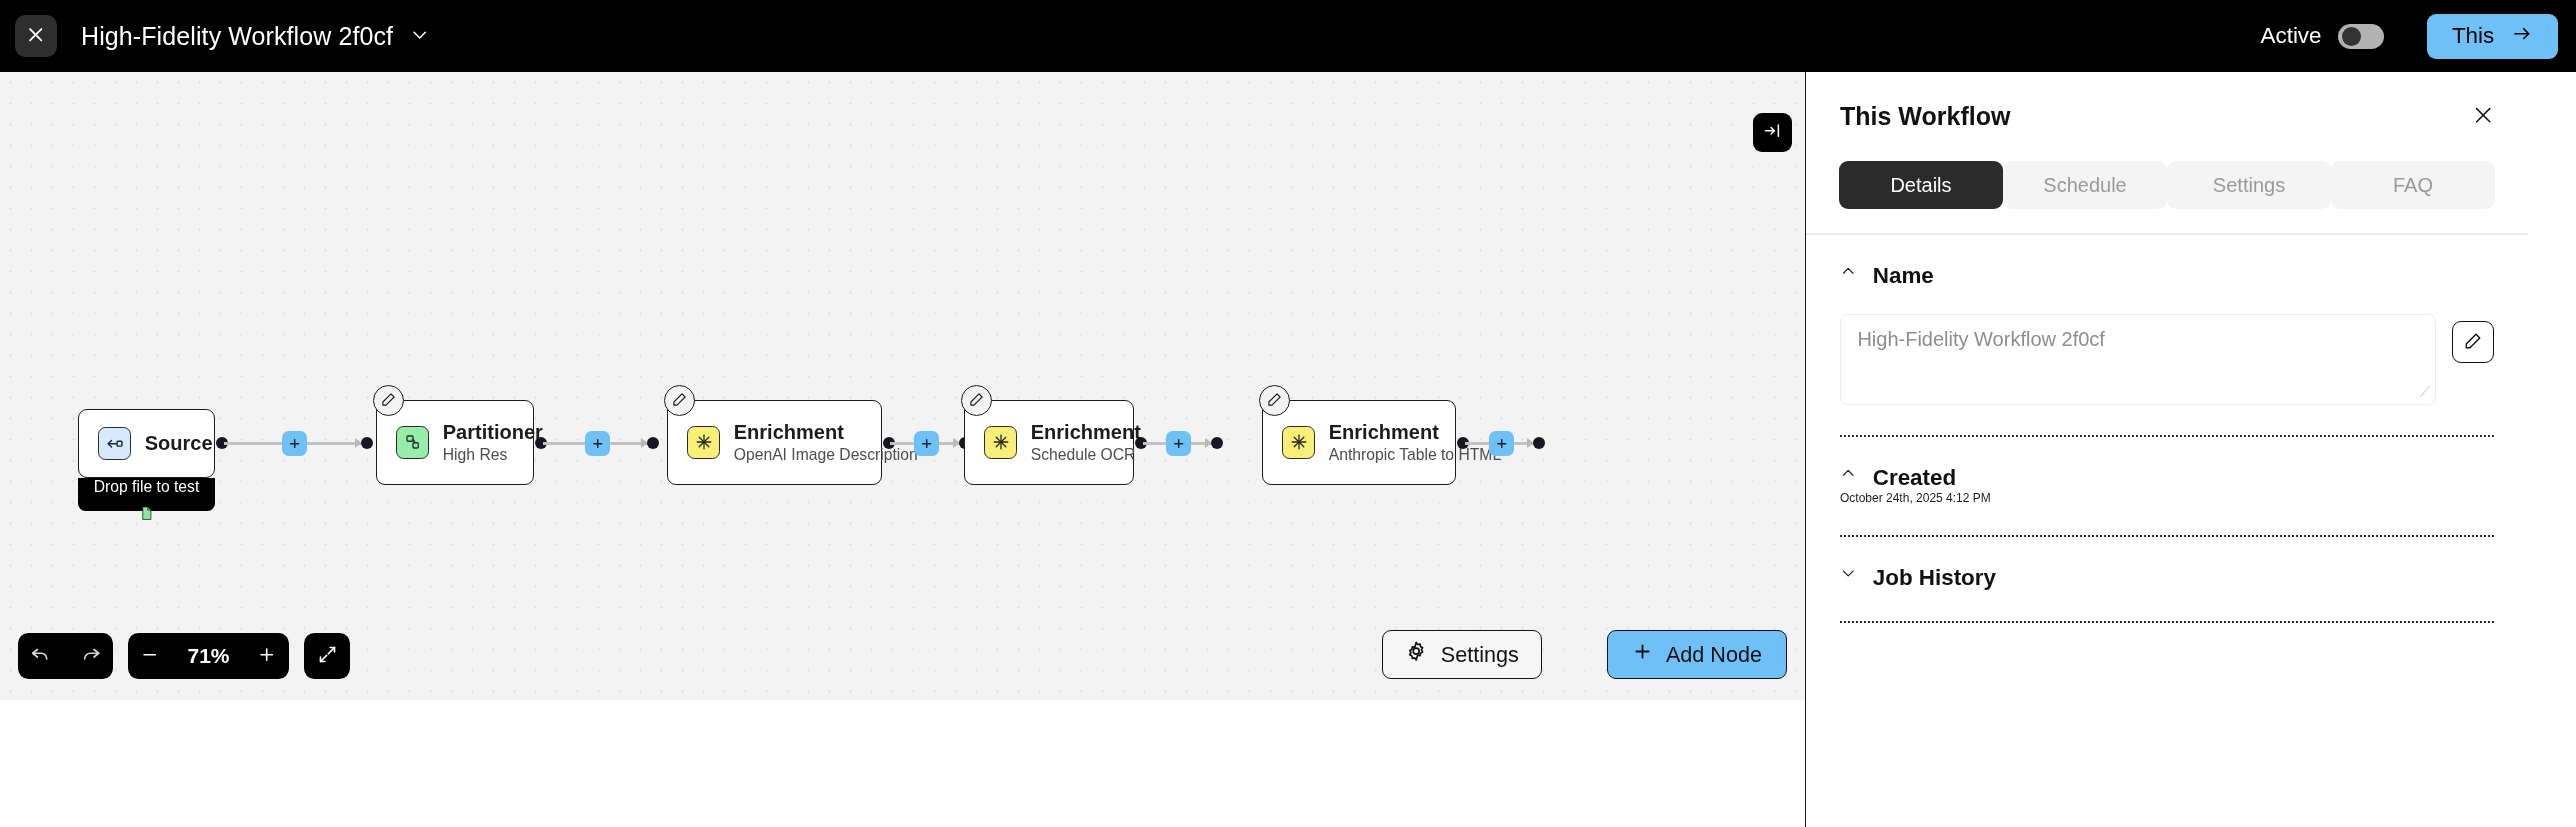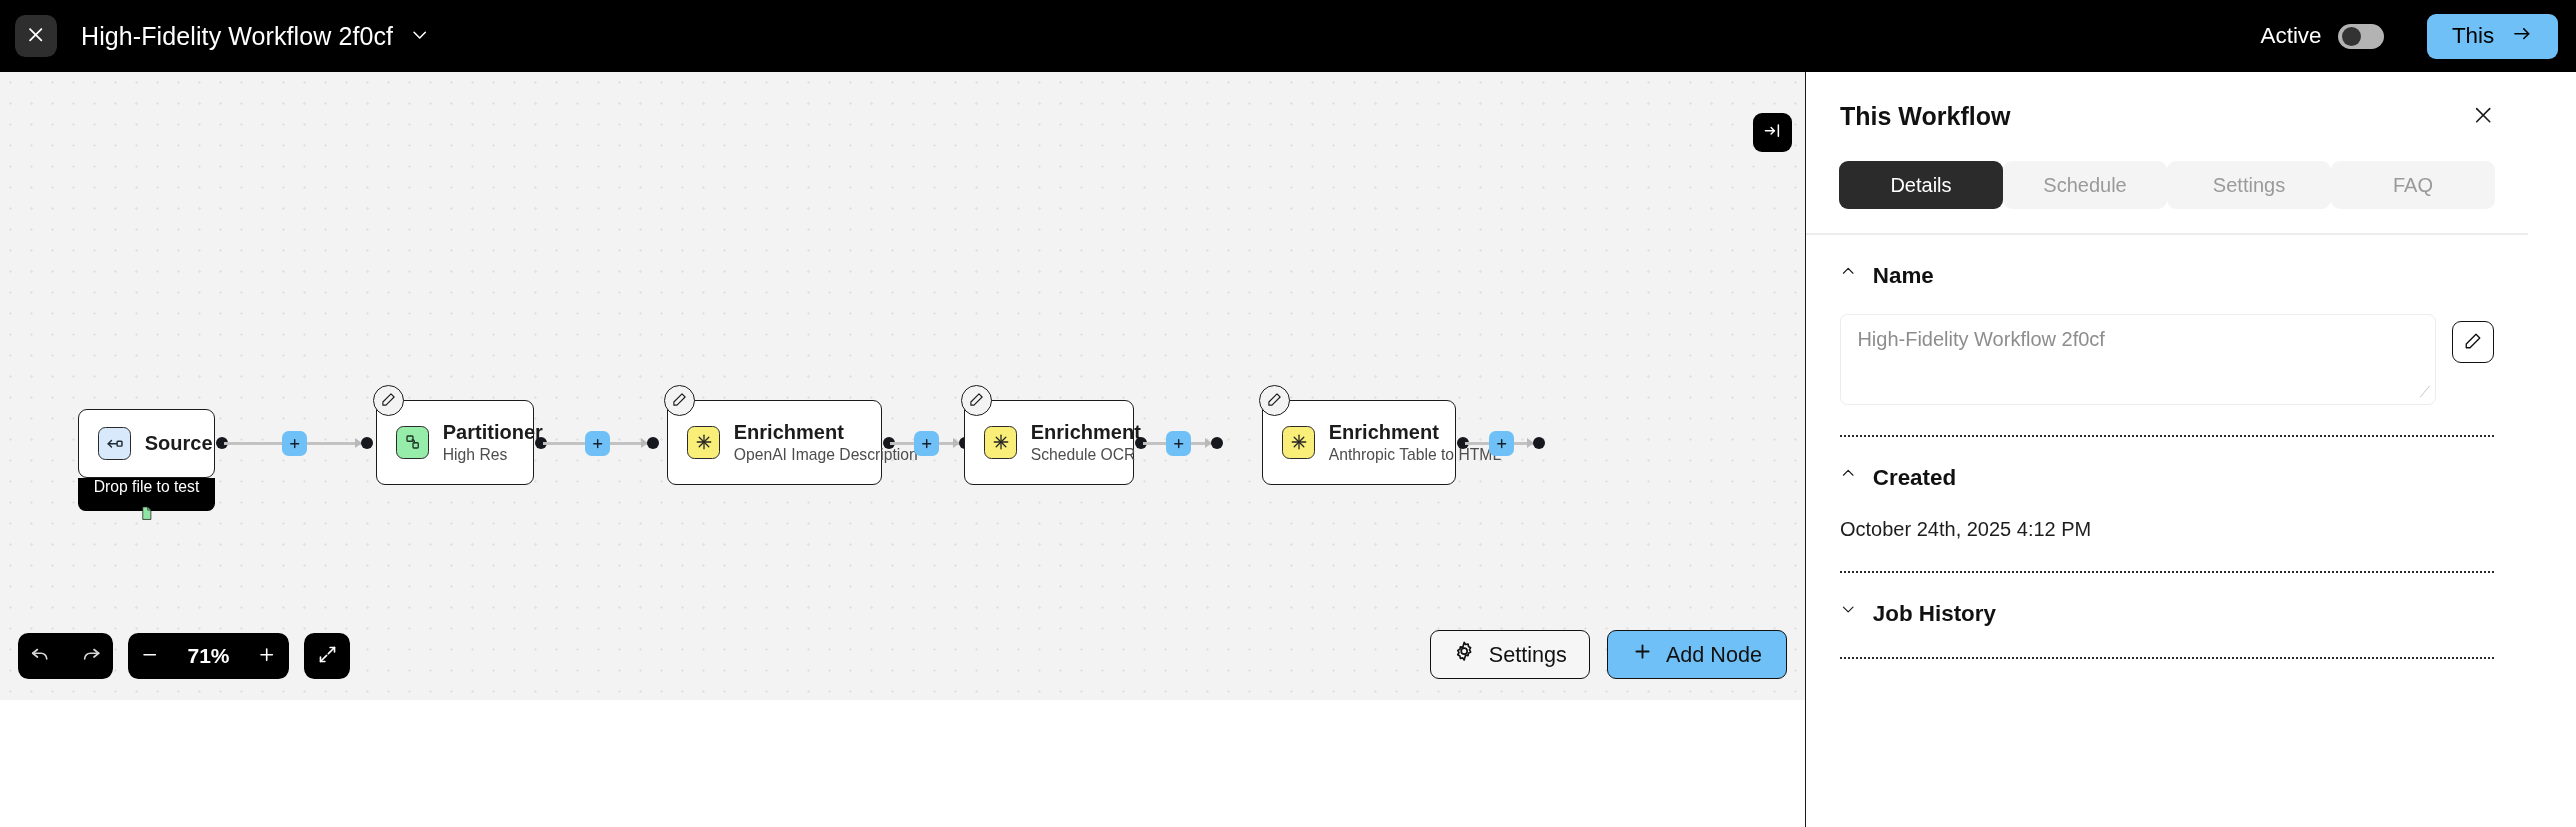--- a/index.html
+++ b/index.html
@@ -120,21 +120,21 @@
 
   .tb-right { right: 18px; gap: 16.4px; }
   .settings-btn {
     height: 49px; padding: 0 22.4px; border-radius: 9px; background: #f6f6f6;
     border: 1.5px solid #111111; display: flex; align-items: center; gap: 13.4px;
     font-size: 21.6px; color: #111111; cursor: pointer; font-family: "Liberation Sans", sans-serif;
   }
   .addnode-btn {
     height: 49px; padding: 16px 24px; border-radius: 9px; background: #6ec0f7;
     border: 1.5px solid #111111; display: flex; align-items: center; gap: 13.4px;
-    font-size: 21.6px; color: #111111; cursor: pointer; font-family: "Liberation Sans", sans-serif;
+    font-size: 21.6px; color: #111111; cursor: pointer; font-family: "Liberation Sans", sans-serif; margin-left: 48px;
   }
 
   
   .panel {
     position: absolute; top: 72px; left: 1805px; width: 723px; height: 756px;
     background: #ffffff; border-left: 1.5px solid #1a1a1a; overflow: hidden;
   }
   .panel-head {
     height: 89px; display: flex; align-items: center; padding: 0 34px;
   }
@@ -159,21 +159,21 @@
     flex: 1; height: 91px; border: 1.5px solid #ececec; border-radius: 7.5px;
     padding: 13.4px 16.4px; font-size: 20px; color: #8d8d8d; position: relative;
     background: #ffffff; font-family: "Liberation Sans", sans-serif;
   }
   .resize-grip { position: absolute; right: 4.5px; bottom: 3px; color: #c9c9c9; font-size: 15px; }
   .edit-btn {
     width: 42px; height: 42px; border-radius: 9px; border: 1.5px solid #111111;
     background: #ffffff; display: flex; align-items: center; justify-content: center;
     cursor: pointer; flex: none; margin-top: 7.5px;
   }
-  .created-val { font-size: 20px; color: #1d1d1d; margin-top: 27px; }
+  .created-val { font-size: 12px; color: #1d1d1d; }
 </style>
 </head>
 <body>
 
 <div class="topbar">
   <div class="close-btn">
     <span>
       <svg viewBox="0 0 24 24" fill="none" stroke="#ffffff" stroke-width="2.2" stroke-linecap="round">
         <line x1="5" y1="5" x2="19" y2="19"></line>
           <line x1="19" y1="5" x2="5" y2="19"></line>

